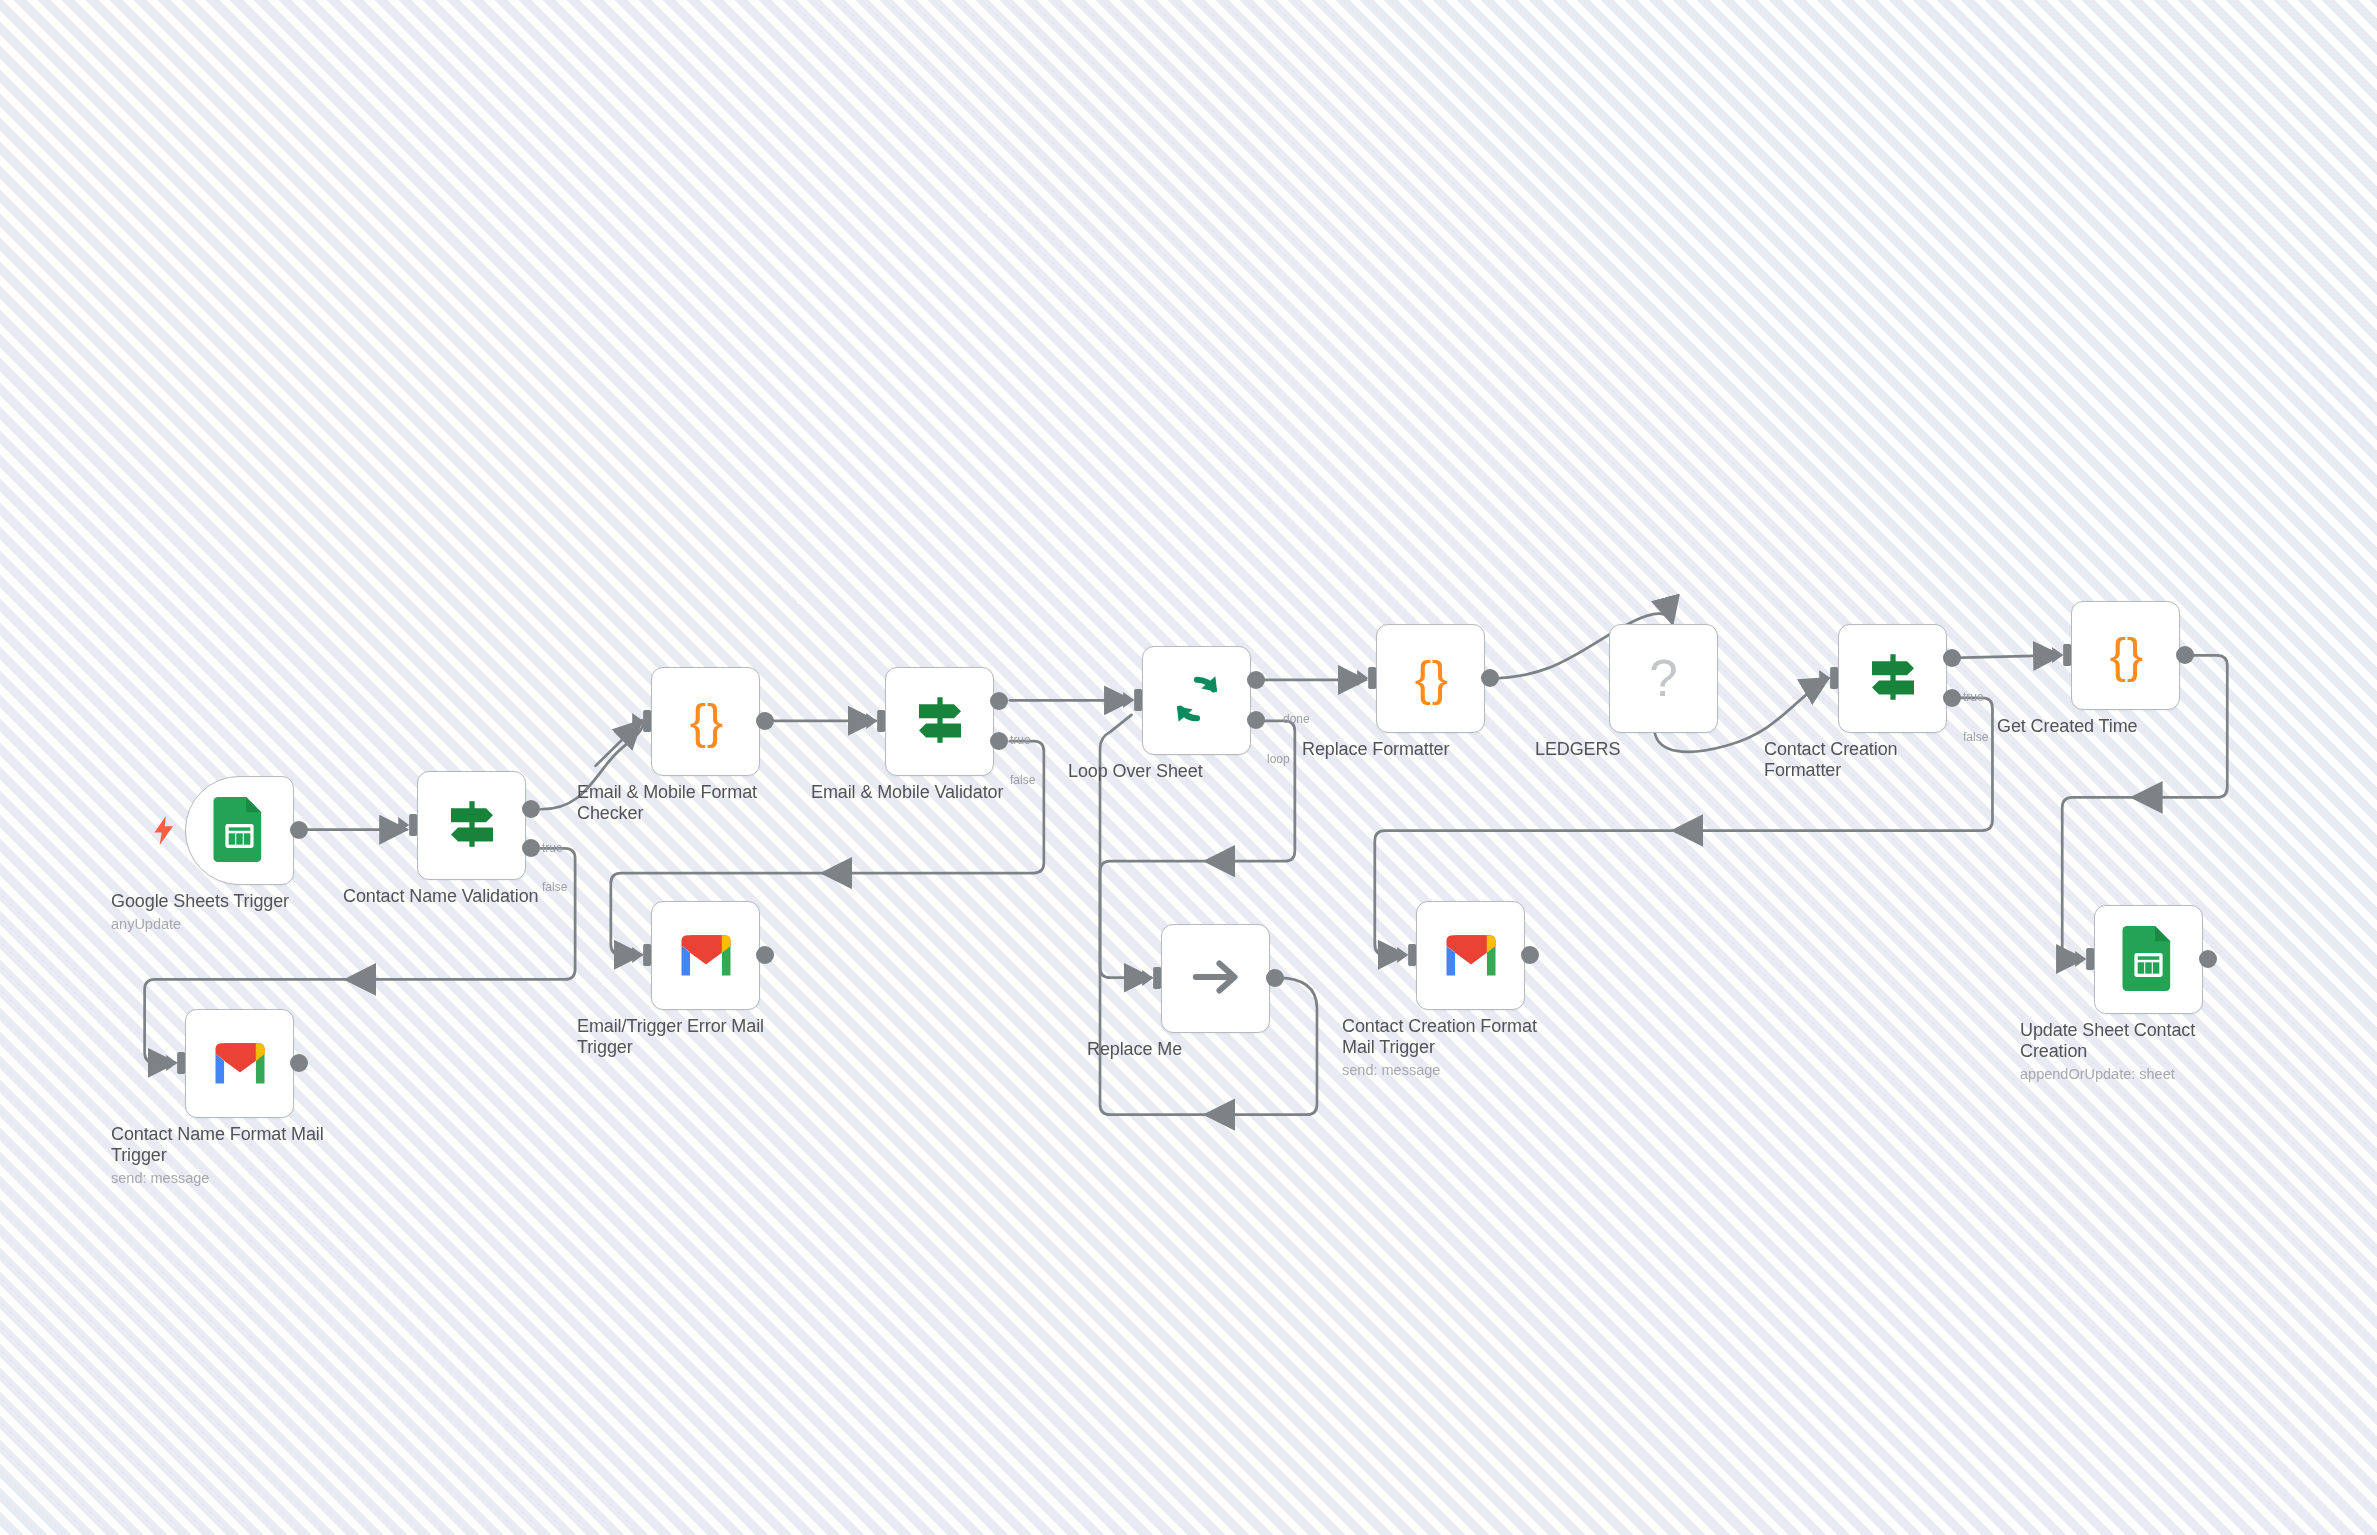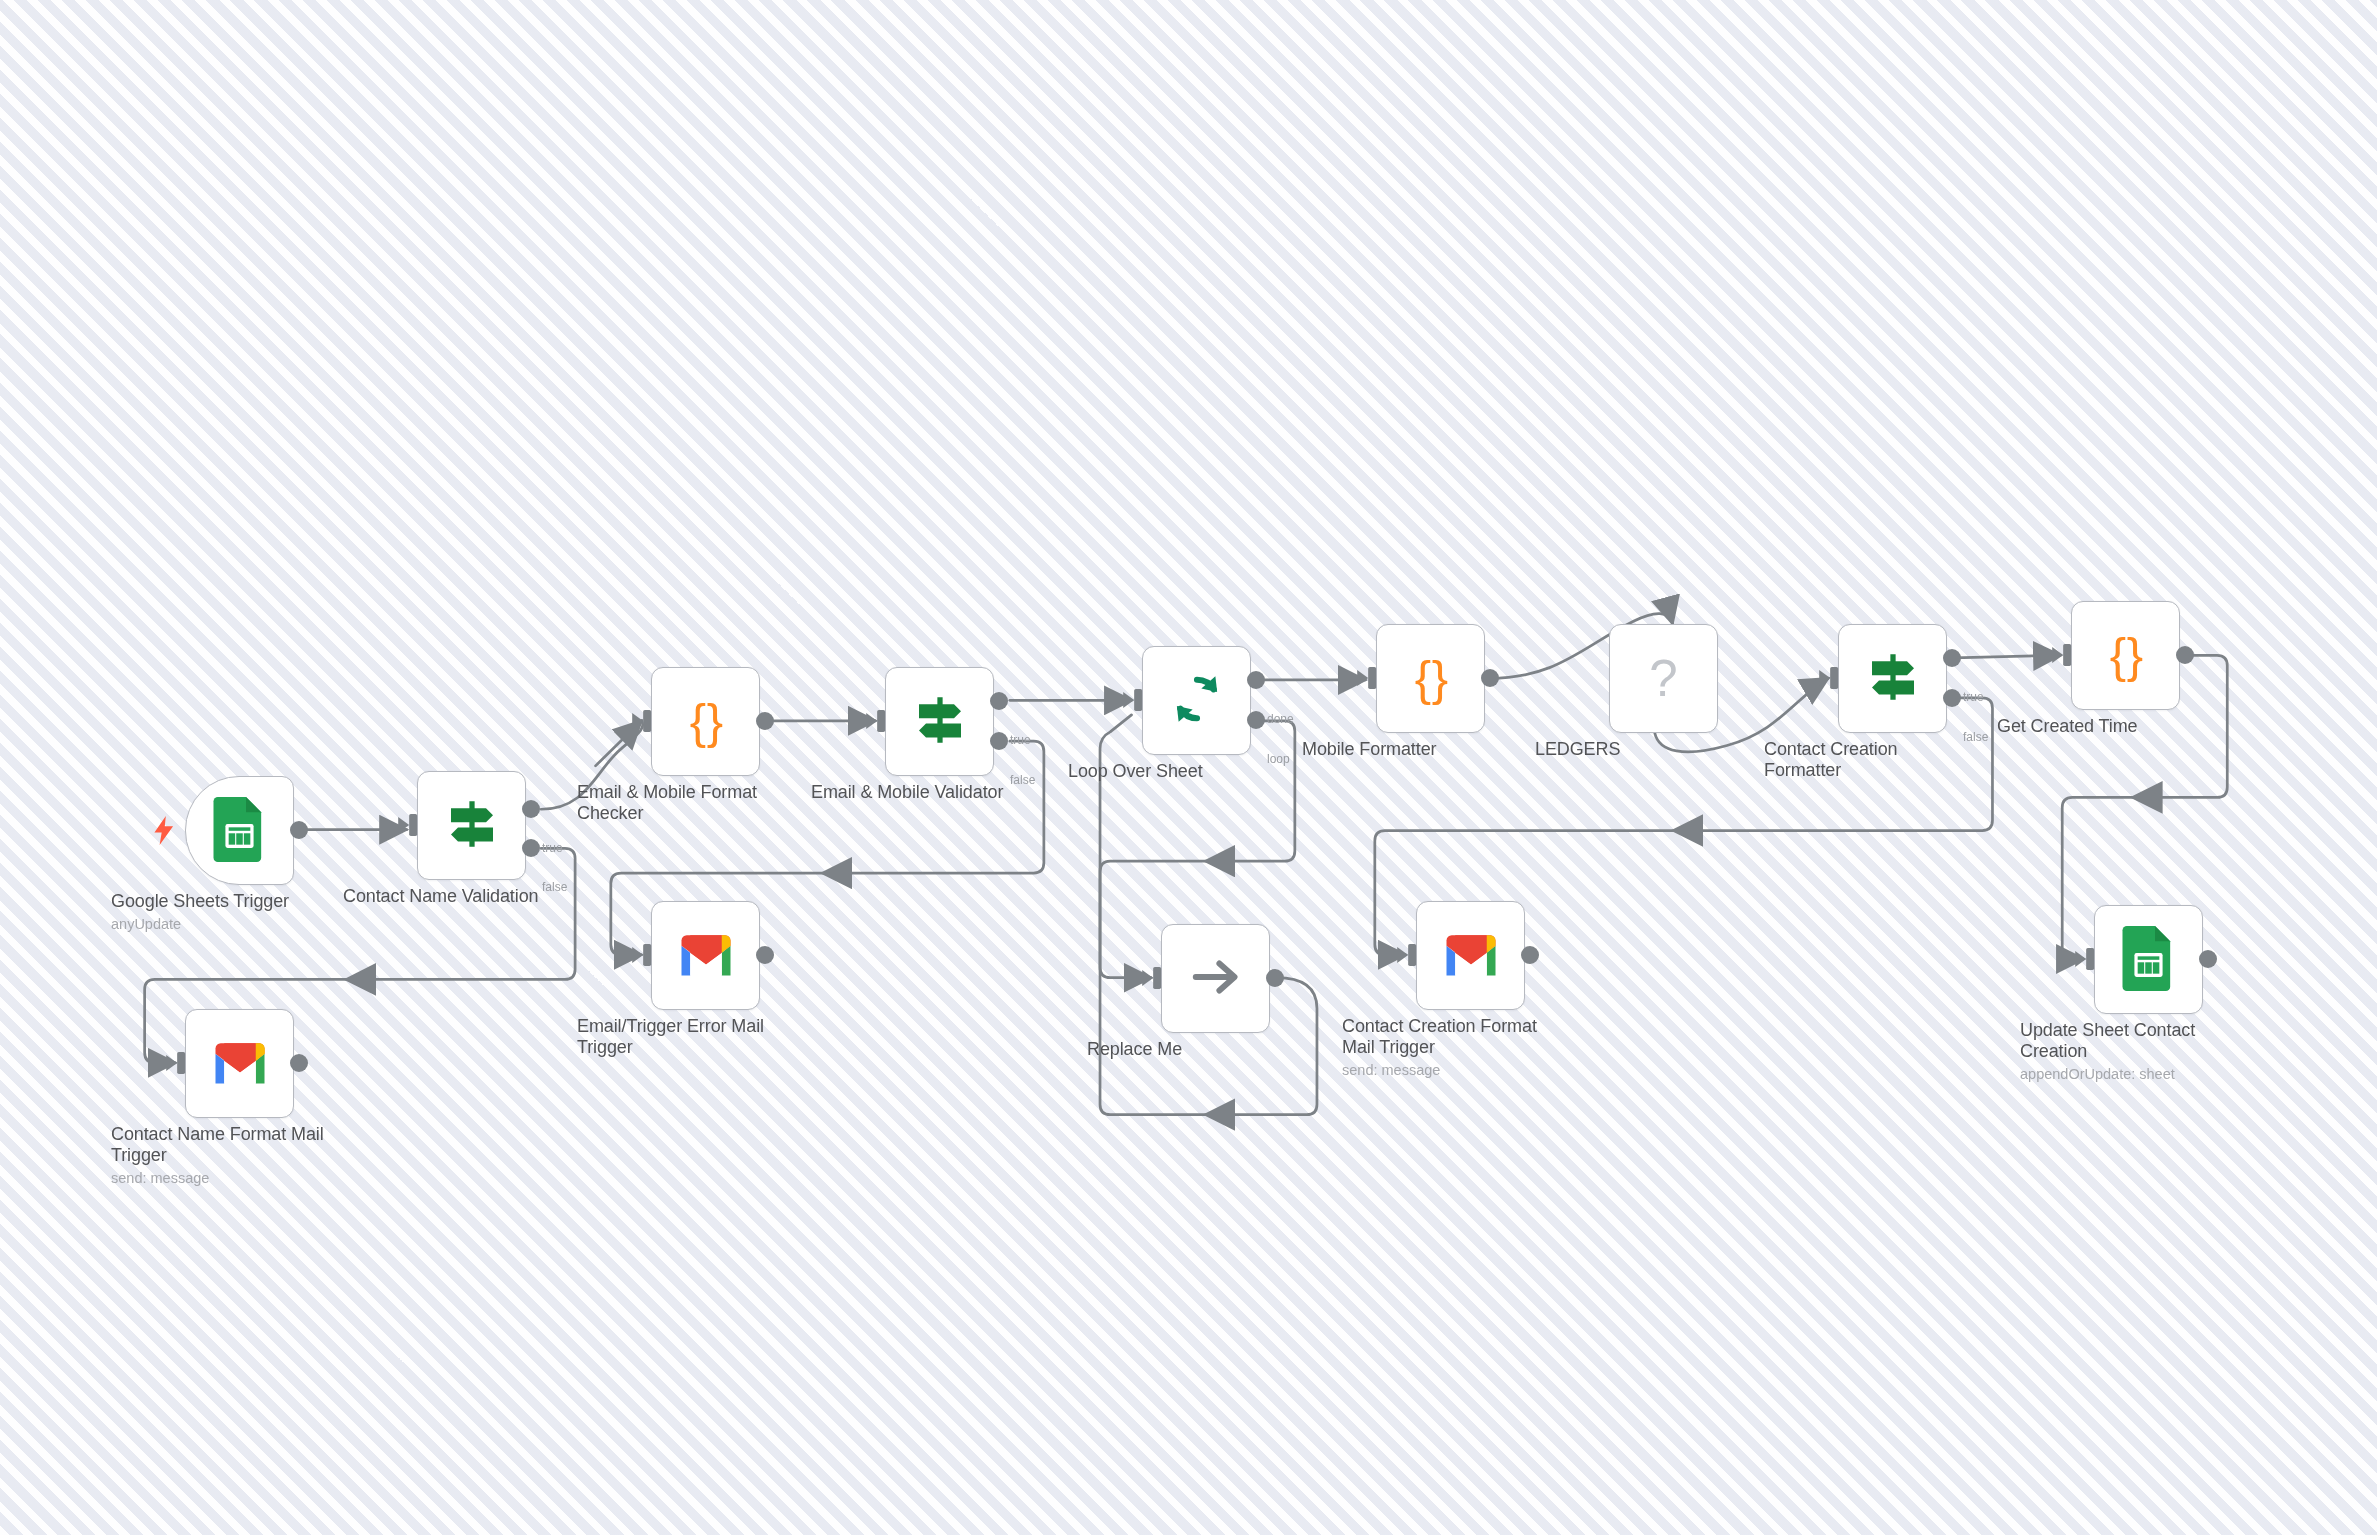--- a/index.html
+++ b/index.html
@@ -291,35 +291,35 @@
           <path d="M32 10 a22 22 0 0 1 19 11" stroke="#0e8a5f" stroke-width="7" fill="none" stroke-linecap="round"></path>
           <path d="M53 6 L55 24 L37 20 z" fill="#0e8a5f"></path>
           <path d="M32 54 a22 22 0 0 1-19-11" stroke="#0e8a5f" stroke-width="7" fill="none" stroke-linecap="round"></path>
           <path d="M11 58 L9 40 L27 44 z" fill="#0e8a5f"></path>
         </svg>
       </span>
     </div>
     <div class="port-in" style="left:-58px; top:0px;"></div>
     <div class="port-out" style="left:60px; top:-20.4px;"></div>
     <div class="port-out" style="left:60px; top:20.4px;"></div>
-    <span class="port-label" style="left:71px; top:-20.4px;">done</span>
+    <span class="port-label" style="left:87px; top:-20.4px;">done</span>
     <span class="port-label" style="left:71px; top:20.4px;">loop</span>
     <div class="node-labels">
       <div class="node-title">Loop Over Sheet</div>
     </div>
   </div>
 
   <div class="node" style="left:1430px; top:678px;">
     <div class="node-box">
       <span class="code-braces">{ }</span>
     </div>
     <div class="port-in" style="left:-58px; top:0px;"></div>
     <div class="port-out" style="left:60px; top:0px;"></div>
     <div class="node-labels">
-      <div class="node-title">Mobile Formatter</div>
+      <div class="node-title">Replace Formatter</div>
     </div>
   </div>
 
   <div class="node" style="left:1663px; top:678px;">
     <div class="node-box">
       <span class="unknown-q">?</span>
     </div>
     <div class="node-labels">
       <div class="node-title">LEDGERS</div>
     </div>

